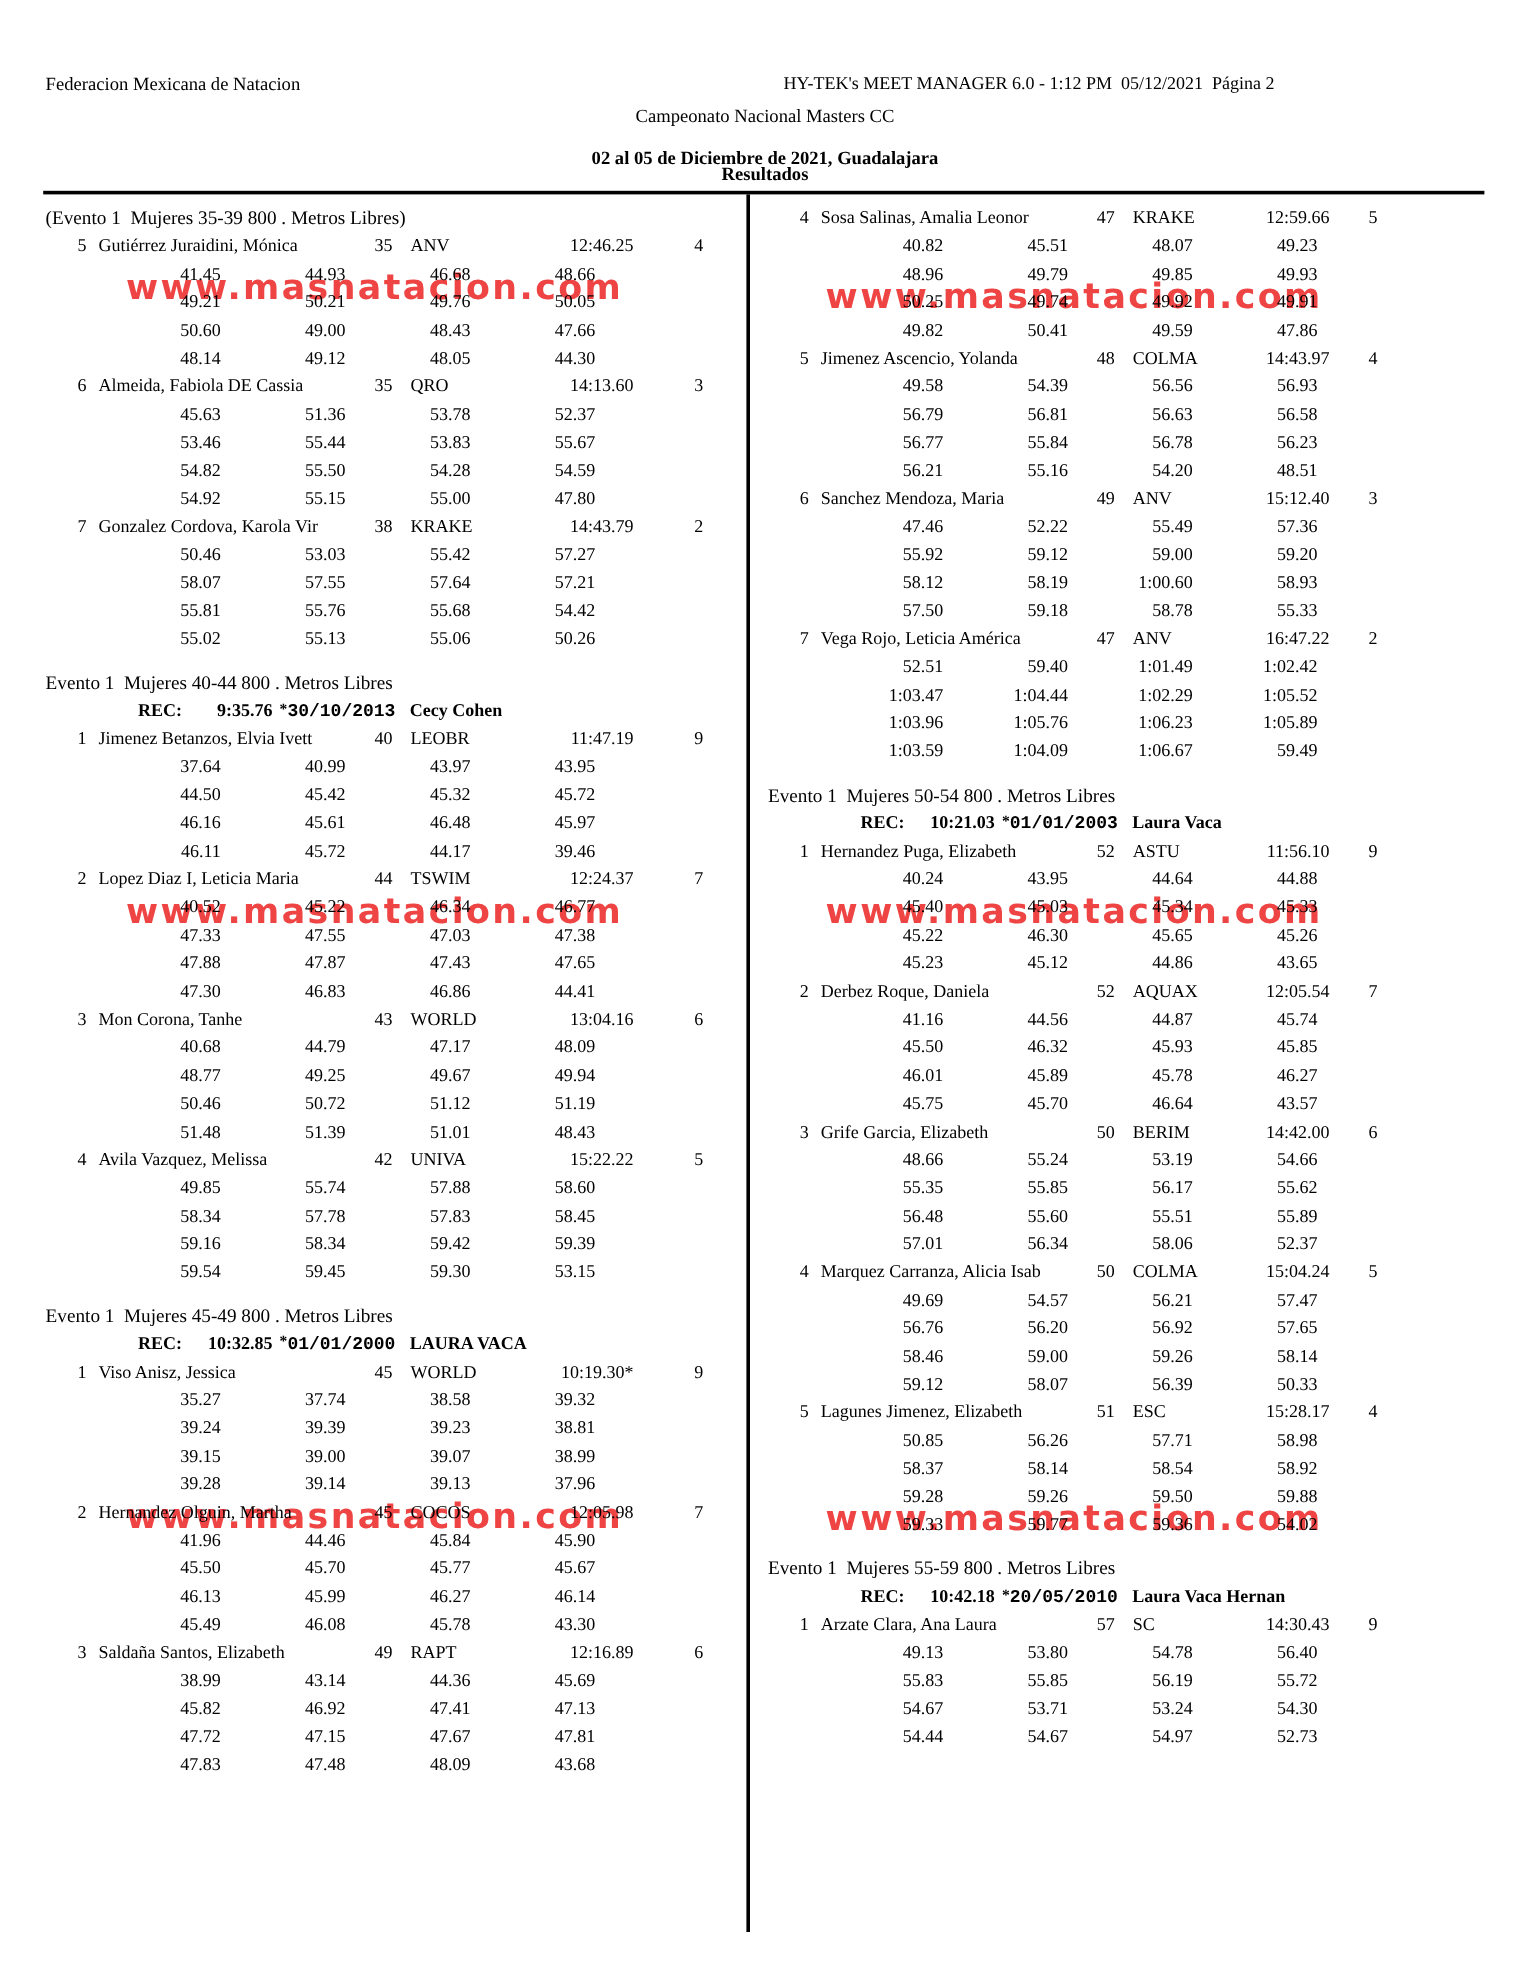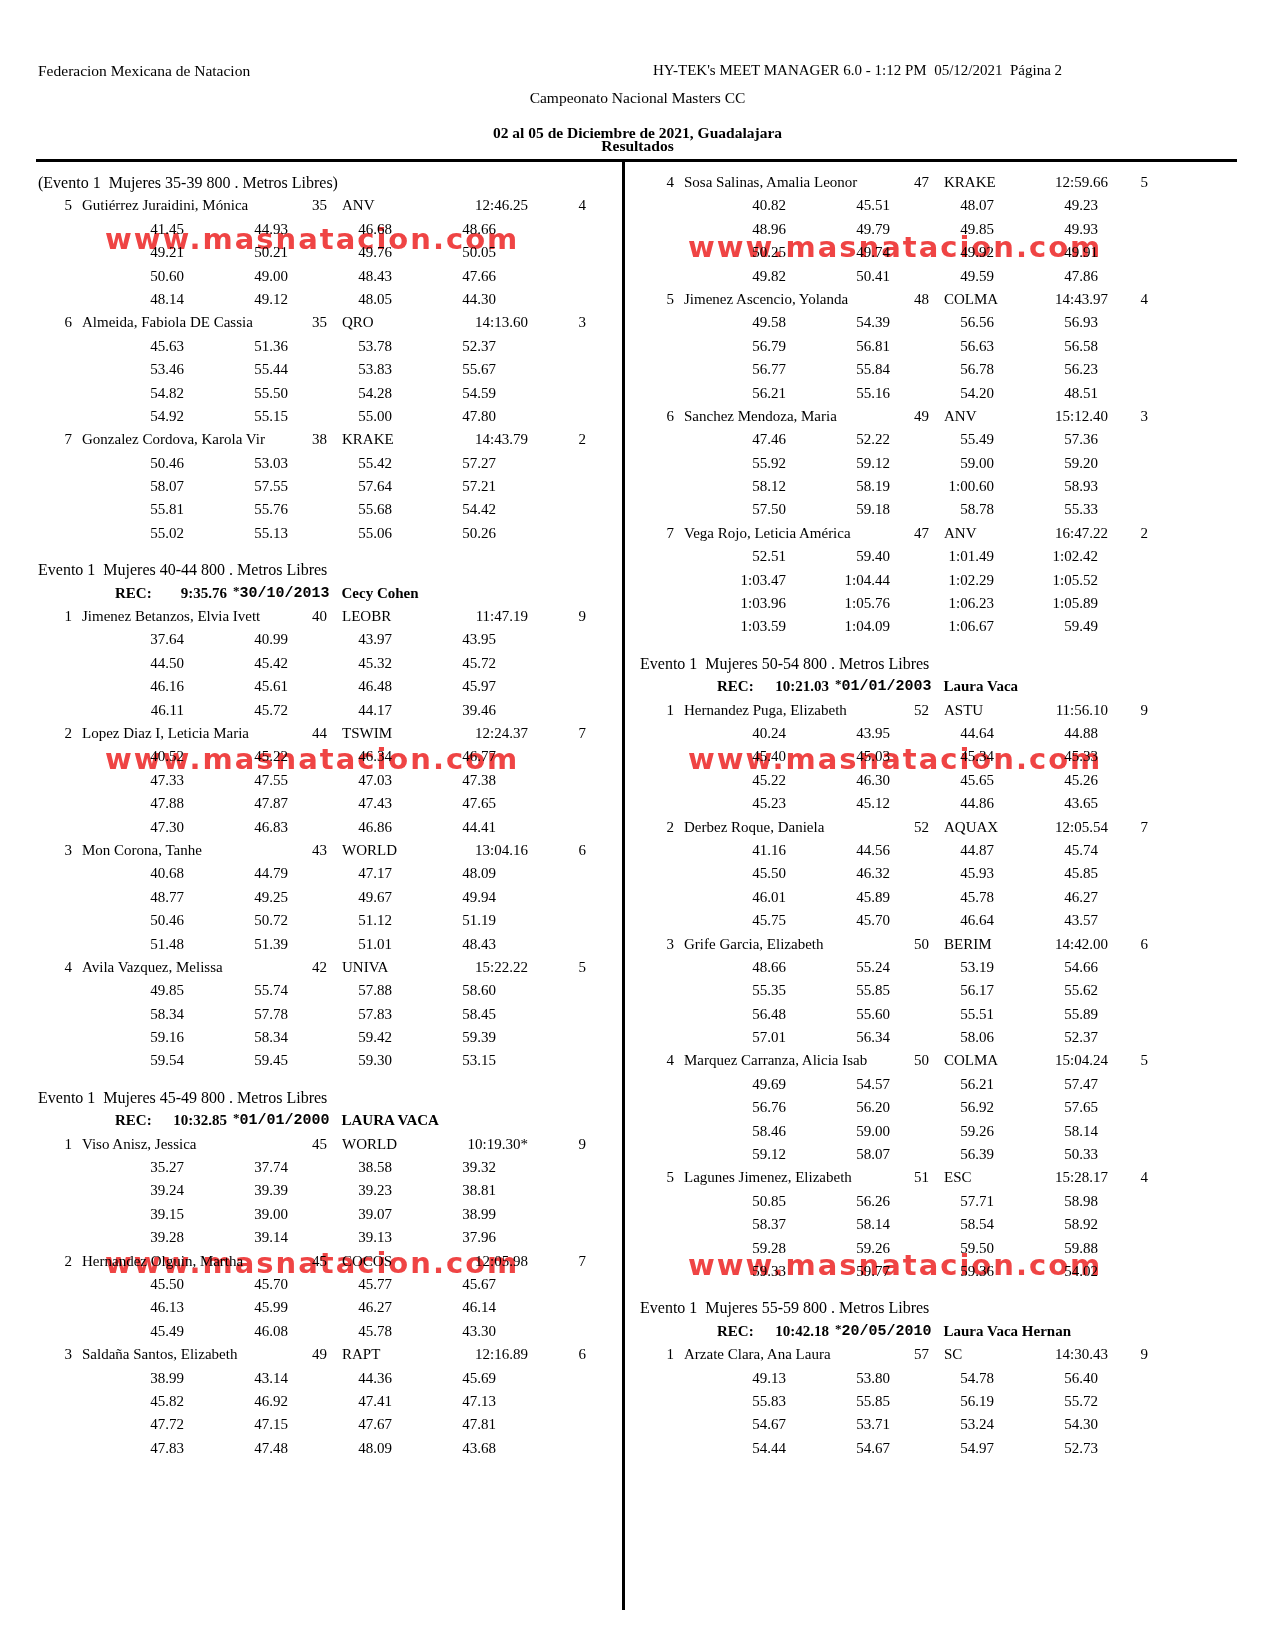--- a/index.html
+++ b/index.html
@@ -353,20 +353,26 @@
       </div>
       <div class="row-line entry-row">
         <span class="place">2</span>
         <span class="name">Hernandez Olguin, Martha</span>
         <span class="age">45</span>
         <span class="team">COCOS</span>
         <span class="time">12:05.98</span>
         <span class="points">7</span>
       </div>
       <div class="row-line split-row">
+        <span class="split">41.96</span>
+        <span class="split">44.46</span>
+        <span class="split">45.84</span>
+        <span class="split">45.90</span>
+      </div>
+      <div class="row-line split-row">
         <span class="split">45.50</span>
         <span class="split">45.70</span>
         <span class="split">45.77</span>
         <span class="split">45.67</span>
       </div>
       <div class="row-line split-row">
         <span class="split">46.13</span>
         <span class="split">45.99</span>
         <span class="split">46.27</span>
         <span class="split">46.14</span>

